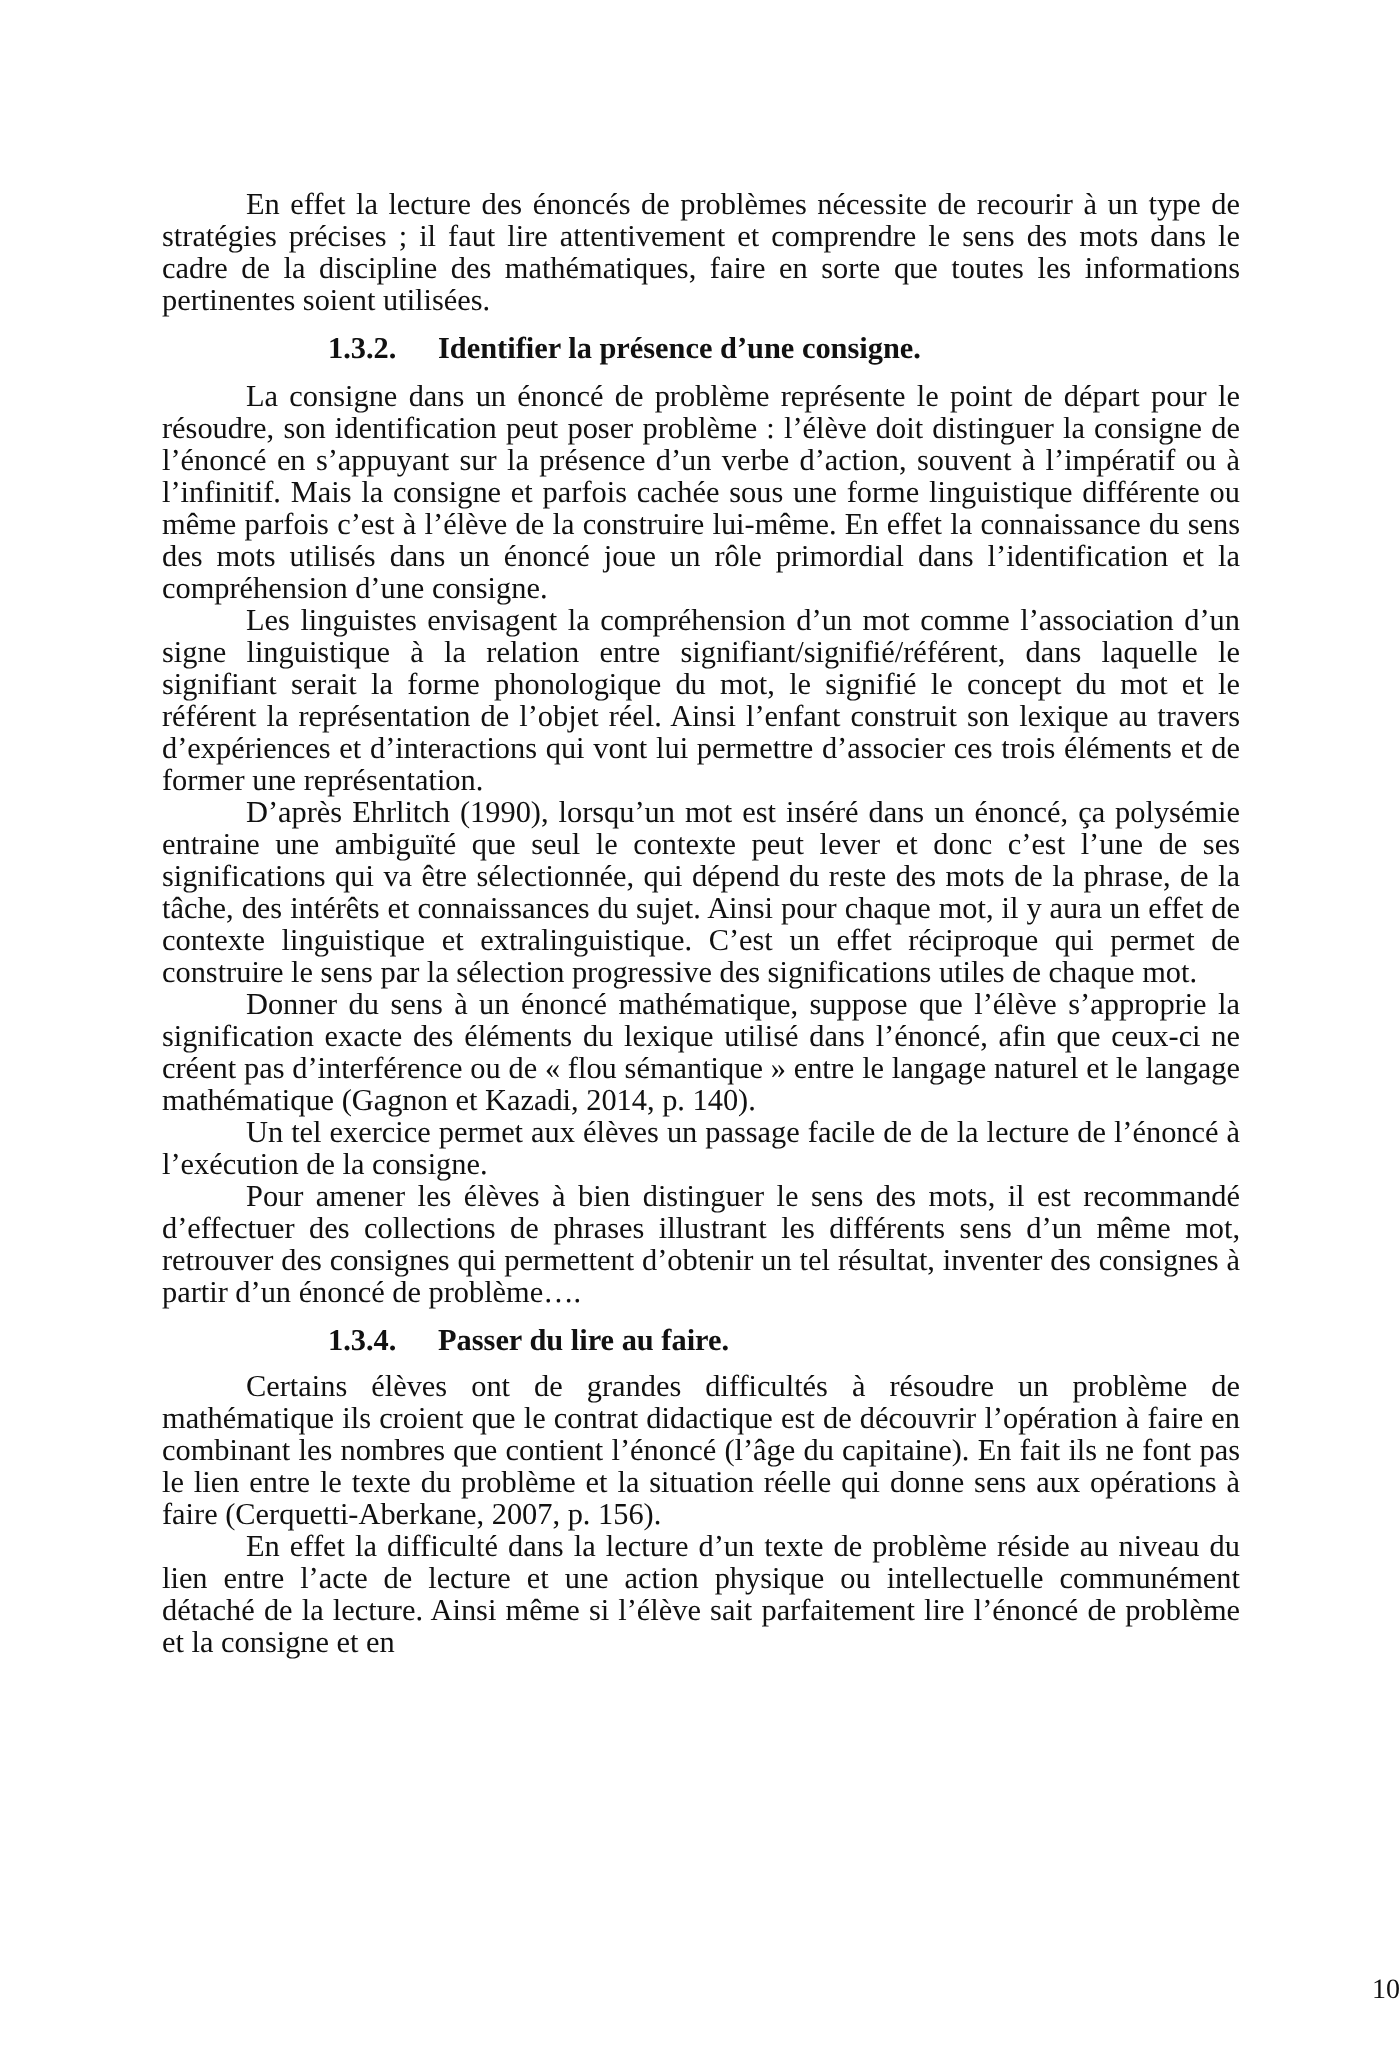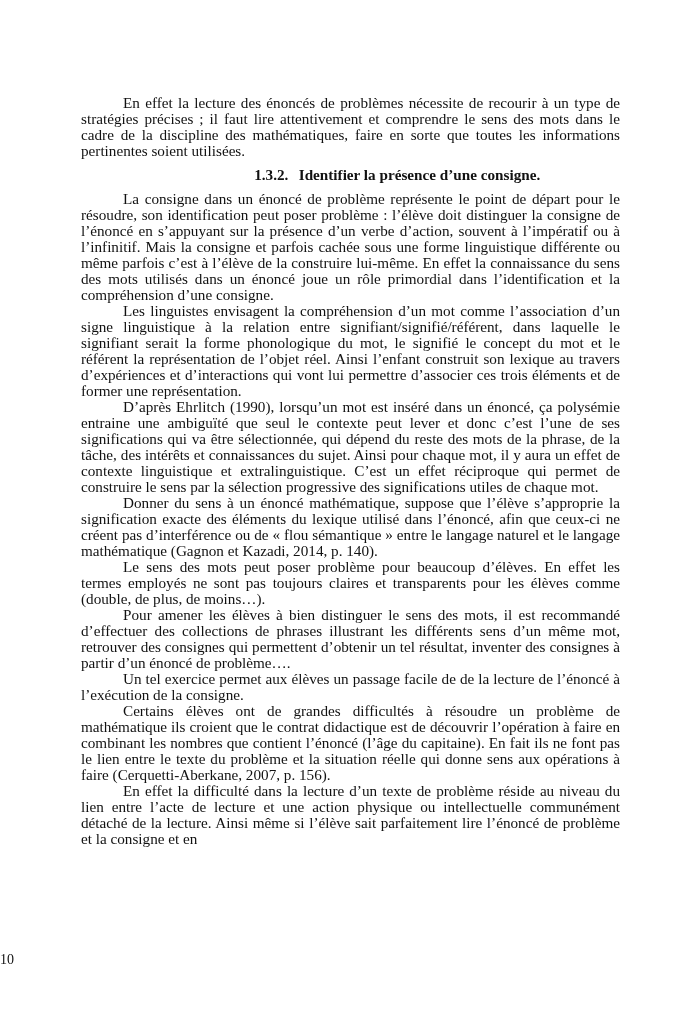--- a/index.html
+++ b/index.html
@@ -27,45 +27,44 @@
     line-height: 16px;
     text-align: justify;
     text-indent: 42px;
     hyphens: none;
   }
   .heading {
     margin: 7px 0 6px 83px;
     font-size: 15.2px;
     line-height: 18.6px;
     font-weight: bold;
-    text-align: center;
   }
   .heading .num {
     display: inline-block;
     width: 55px;
   }
   .page-number {
     position: absolute;
     left: 0;
     width: 700px;
-    top: 952px;
-    text-align: left;
+    top: 988px;
+    text-align: right;
     font-size: 14px;
   }
 </style>
 </head>
 <body>
 
 <div class="page">
   <p class="para">En effet la lecture des énoncés de problèmes nécessite de recourir à un type de stratégies précises ; il faut lire attentivement et comprendre le sens des mots dans le cadre de la discipline des mathématiques, faire en sorte que toutes les informations pertinentes soient utilisées.</p>
   <h3 class="heading"><span class="num">1.3.2.</span><span>Identifier la présence d’une consigne.</span></h3>
   <p class="para">La consigne dans un énoncé de problème représente le point de départ pour le résoudre, son identification peut poser problème : l’élève doit distinguer la consigne de l’énoncé en s’appuyant sur la présence d’un verbe d’action, souvent à l’impératif ou à l’infinitif. Mais la consigne et parfois cachée sous une forme linguistique différente ou même parfois c’est à l’élève de la construire lui-même. En effet la connaissance du sens des mots utilisés dans un énoncé joue un rôle primordial dans l’identification et la compréhension d’une consigne.</p>
   <p class="para">Les linguistes envisagent la compréhension d’un mot comme l’association d’un signe linguistique à la relation entre signifiant/signifié/référent, dans laquelle le signifiant serait la forme phonologique du mot, le signifié le concept du mot et le référent la représentation de l’objet réel. Ainsi l’enfant construit son lexique au travers d’expériences et d’interactions qui vont lui permettre d’associer ces trois éléments et de former une représentation.</p>
   <p class="para">D’après Ehrlitch (1990), lorsqu’un mot est inséré dans un énoncé, ça polysémie entraine une ambiguïté que seul le contexte peut lever et donc c’est l’une de ses significations qui va être sélectionnée, qui dépend du reste des mots de la phrase, de la tâche, des intérêts et connaissances du sujet. Ainsi pour chaque mot, il y aura un effet de contexte linguistique et extralinguistique. C’est un effet réciproque qui permet de construire le sens par la sélection progressive des significations utiles de chaque mot.</p>
   <p class="para">Donner du sens à un énoncé mathématique, suppose que l’élève s’approprie la signification exacte des éléments du lexique utilisé dans l’énoncé, afin que ceux-ci ne créent pas d’interférence ou de « flou sémantique » entre le langage naturel et le langage mathématique (Gagnon et Kazadi, 2014, p. 140).</p>
-  <p class="para">Le sens des mots peut poser problème pour beaucoup d’élèves. En effet les termes employés ne sont pas toujours claires et transparents pour les élèves comme (double, de plus, de moins…).</p>
+  <p class="para">Un tel exercice permet aux élèves un passage facile de de la lecture de l’énoncé à l’exécution de la consigne.</p>
   <p class="para">Pour amener les élèves à bien distinguer le sens des mots, il est recommandé d’effectuer des collections de phrases illustrant les différents sens d’un même mot, retrouver des consignes qui permettent d’obtenir un tel résultat, inventer des consignes à partir d’un énoncé de problème….</p>
-  <p class="para">Un tel exercice permet aux élèves un passage facile de de la lecture de l’énoncé à l’exécution de la consigne.</p>
+  <h3 class="heading"><span class="num">1.3.4.</span><span>Passer du lire au faire.</span></h3>
   <p class="para">Certains élèves ont de grandes difficultés à résoudre un problème de mathématique ils croient que le contrat didactique est de découvrir l’opération à faire en combinant les nombres que contient l’énoncé (l’âge du capitaine). En fait ils ne font pas le lien entre le texte du problème et la situation réelle qui donne sens aux opérations à faire (Cerquetti-Aberkane, 2007, p. 156).</p>
   <p class="para">En effet la difficulté dans la lecture d’un texte de problème réside au niveau du lien entre l’acte de lecture et une action physique ou intellectuelle communément détaché de la lecture. Ainsi même si l’élève sait parfaitement lire l’énoncé de problème et la consigne et en</p>
 </div>
 
 <div class="page-number">10</div>
 
 </body></html>

